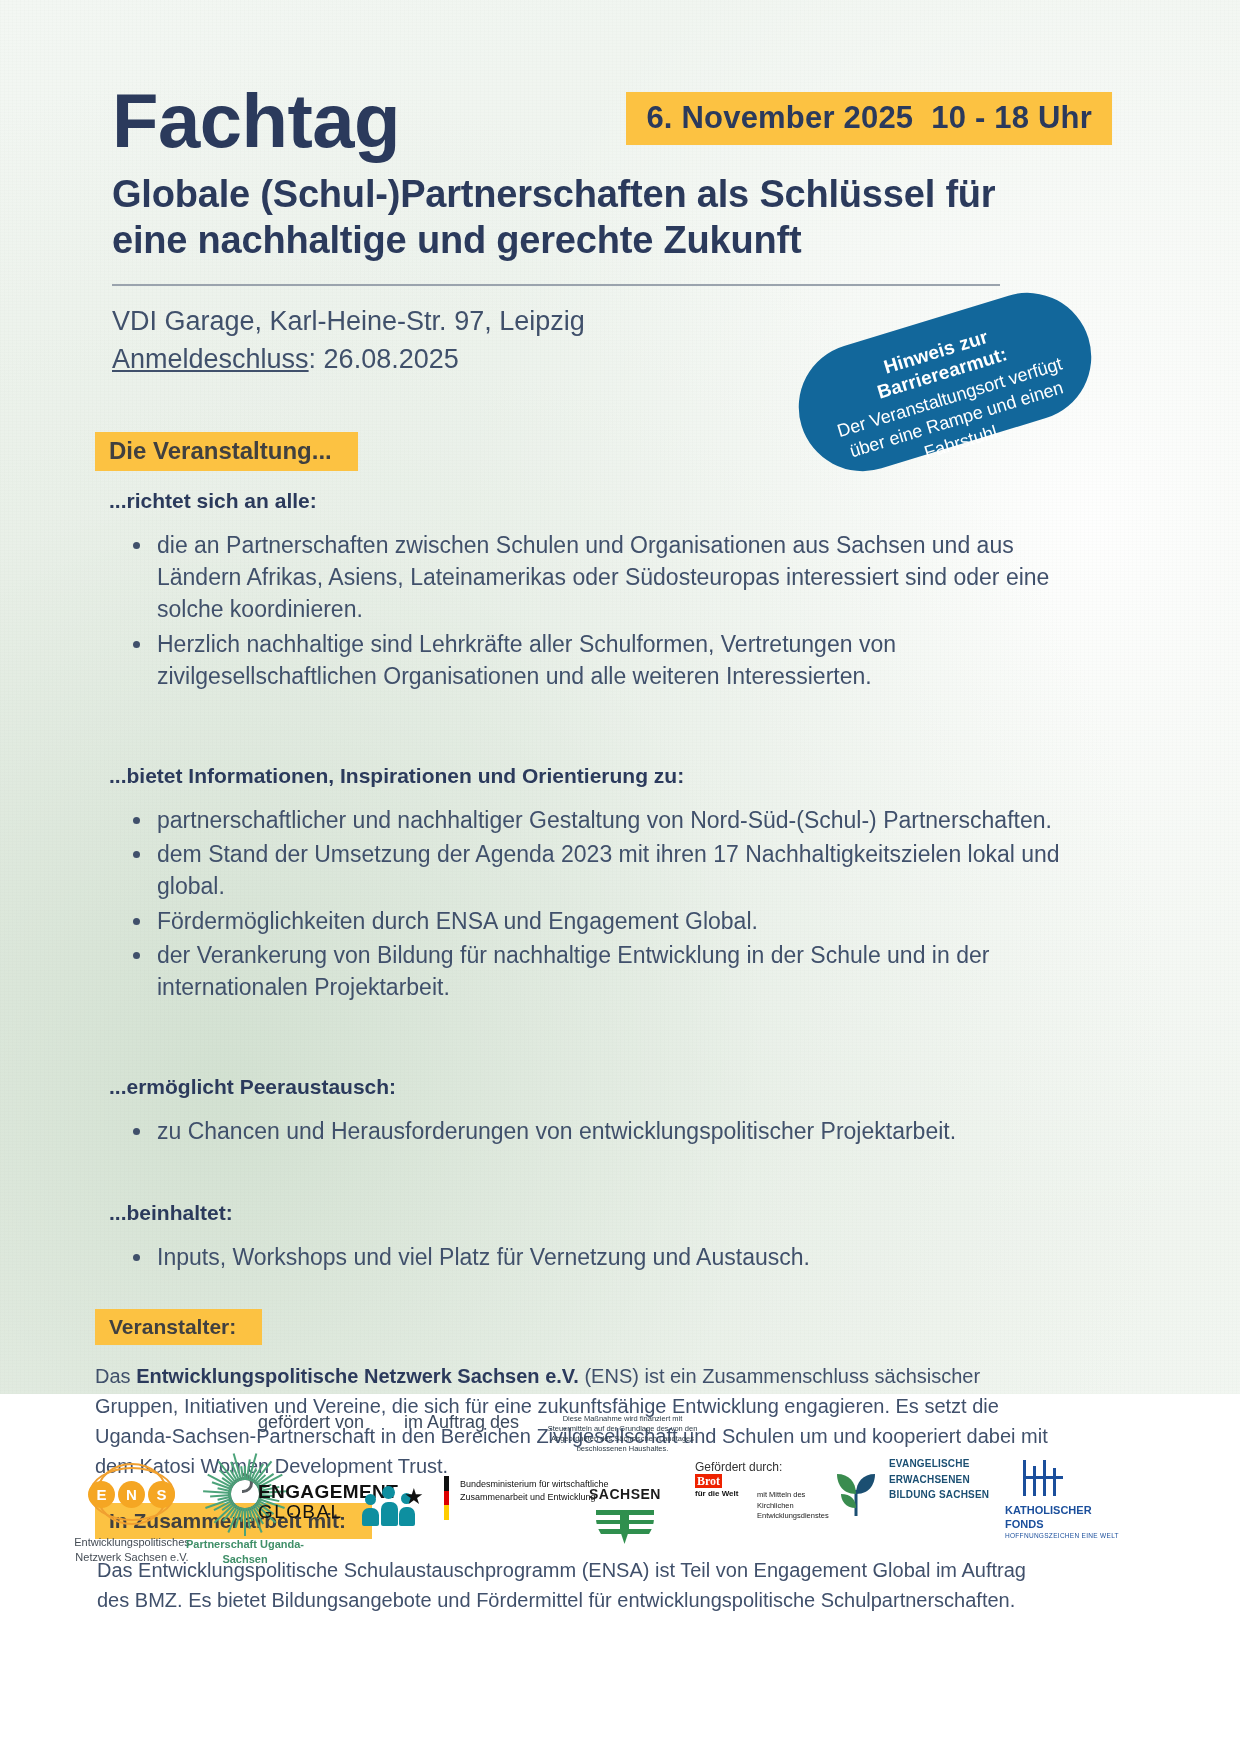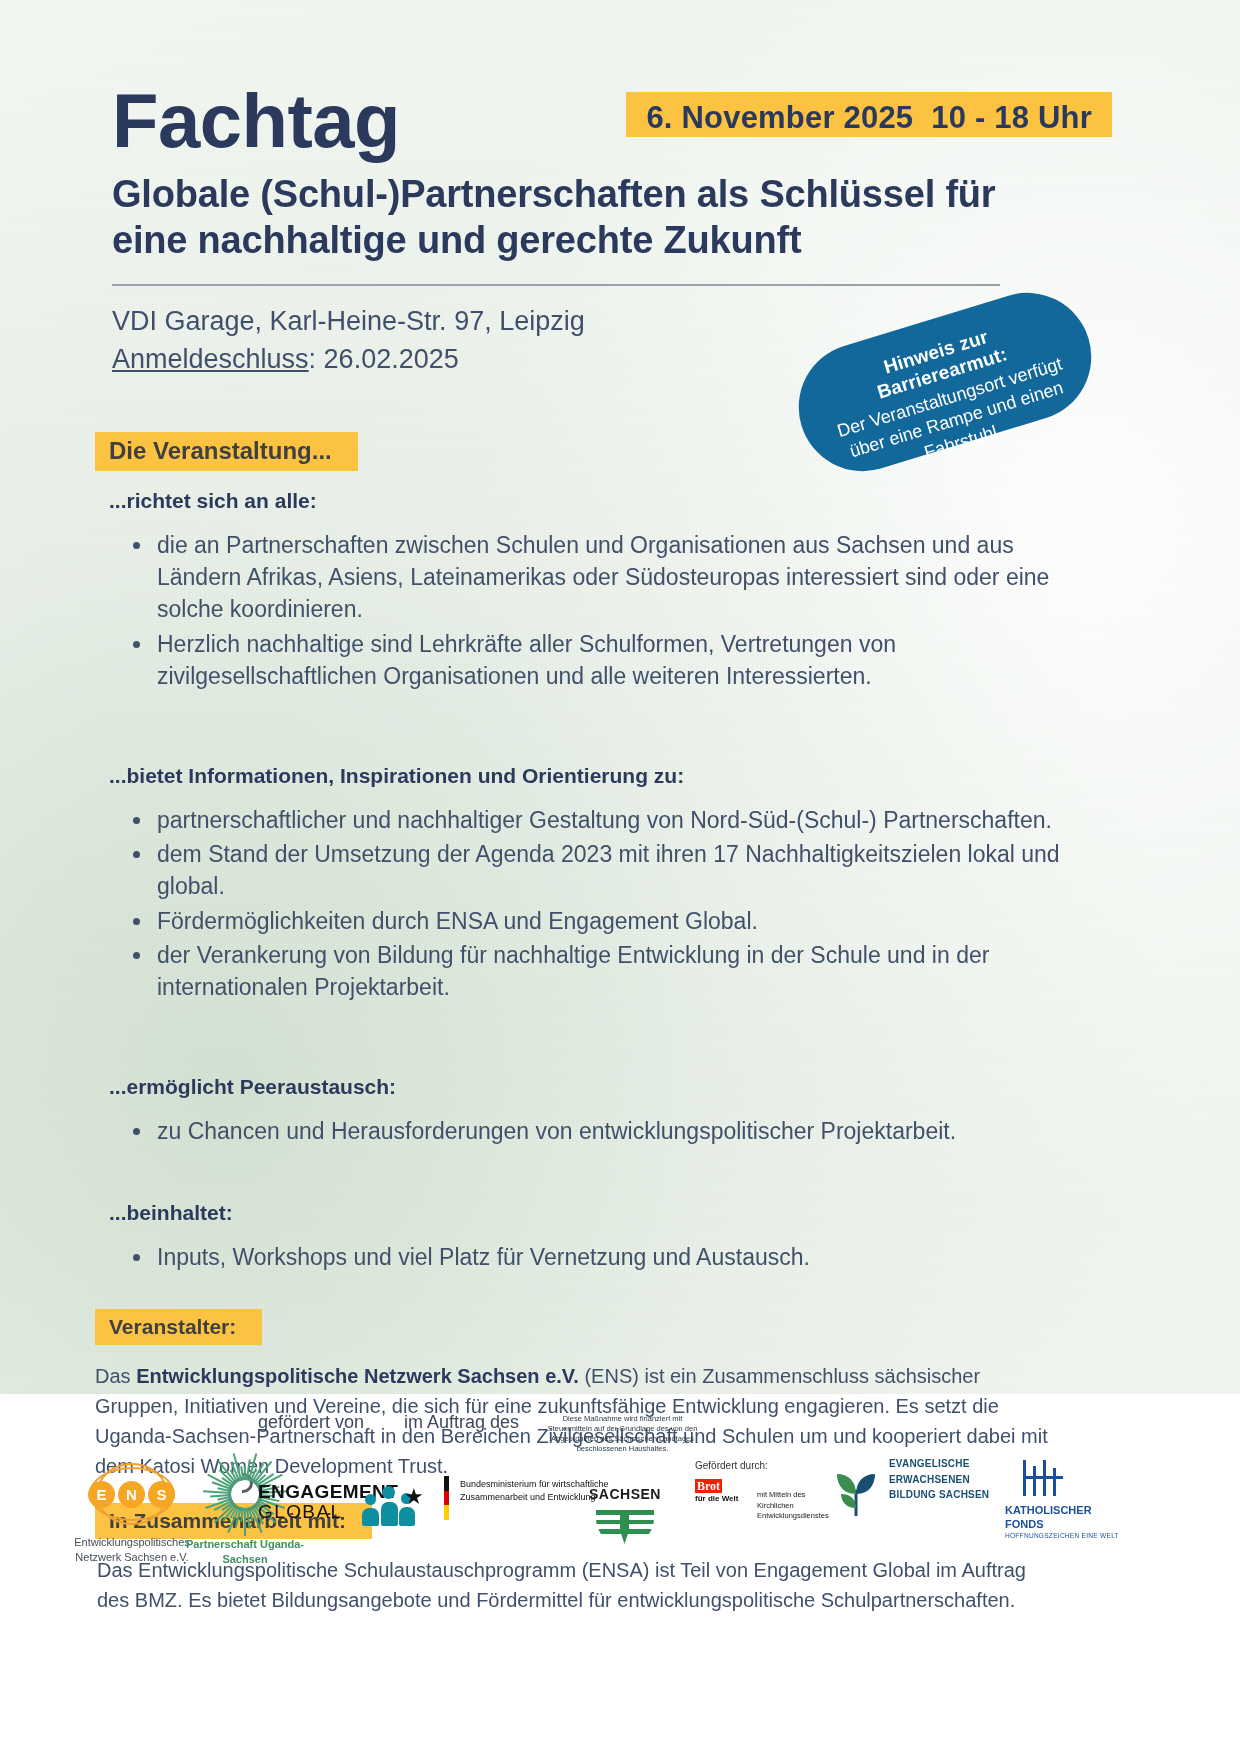--- a/index.html
+++ b/index.html
@@ -49,21 +49,21 @@
   }
   .date-badge {
     position: absolute;
     right: 0;
     top: 8px;
     background: #fcc242;
     color: #2b3a5c;
     font-weight: bold;
     font-size: 31px;
     letter-spacing: .2px;
-    padding: 10px 20px 4px 20px;
+    padding: 10px 20px 12px 20px;
     white-space: nowrap;
     line-height: 1;
   }
   .date-badge .gap { display:inline-block; width: 18px; }
   h1.title {
     margin: 0;
     font-size: 76px;
     line-height: .98;
     color: #2b3a5c;
     font-weight: bold;
@@ -284,21 +284,21 @@
   .logo-sachsen { left: 560px; top: 34px; width: 130px; }
   .sx-word { font-size: 14px; letter-spacing: .5px; color: #1b1b1b; font-weight: bold; }
   .sx-crest { width: 58px; height: 40px; margin: 4px auto 0 auto; position: relative; }
   .sx-shield { position: absolute; left:0; top:0; width:58px; height:40px;
     background: linear-gradient(#fff 0 10%, #2f8f4e 10% 22%, #fff 22% 34%, #2f8f4e 34% 46%, #fff 46% 58%, #2f8f4e 58% 70%, #fff 70% 100%);
     border-radius: 0 0 28px 28px; }
   .sx-sword { position: absolute; left: 24px; top: 4px; width: 9px; height: 34px; background: #2f8f4e;
     clip-path: polygon(0 0,100% 0,100% 60%,50% 100%,0 60%); }
   
   .logo-brot { left: 695px; top: 8px; width: 120px; text-align: left; }
-  .gd-label { font-size: 10px; color: #333; margin-bottom: 8px; }
+  .gd-label { font-size: 12px; color: #333; }
   .brot-word { font-size: 12px; font-weight: bold; color: #111; font-family: "Liberation Serif", serif; }
   .brot-word .hl { background: #e20; color: #fff; padding: 0 2px; }
   .brot-sub { font-size: 8px; color: #111; font-weight: bold; }
   .brot-mitteln { position: absolute; left: 62px; top: 30px; font-size: 7.5px; line-height: 1.4; color: #222; width: 62px; }
   
   .logo-eeb { left: 833px; top: 4px; width: 190px; text-align: left; }
   .eeb-leaf { position: absolute; left: 0; top: 8px; width: 46px; height: 54px; }
   .eeb-txt { margin-left: 56px; font-size: 10px; line-height: 1.55; color: #1b4f72; font-weight: bold; letter-spacing: .2px; }
   
   .logo-kf { left: 1005px; top: 8px; width: 140px; text-align: left; }
@@ -319,21 +319,21 @@
       <span>6. November 2025</span><span class="gap"></span><span>10 - 18 Uhr</span>
     </div>
     <h1 class="title">Fachtag</h1>
     <h2 class="subtitle">
       <span>Globale (Schul-)Partnerschaften als Schlüssel für</span><br>
       <span>eine nachhaltige und gerechte Zukunft</span>
     </h2>
     <div class="rule"></div>
     <div class="venue">
       <div>VDI Garage, Karl-Heine-Str. 97, Leipzig</div>
-      <div><span class="u">Anmeldeschluss</span><span>: 26.02.2025</span></div>
+      <div><span class="u">Anmeldeschluss</span><span>: 26.08.2025</span></div>
     </div>
   </div>
 
   <div class="access-pill">
     <div class="pill-body">
       <div class="pill-title">Hinweis zur Barrierearmut:</div>
       <div class="pill-text">Der Veranstaltungsort verfügt über eine Rampe und einen Fahrstuhl.</div>
     </div>
   </div>
 

